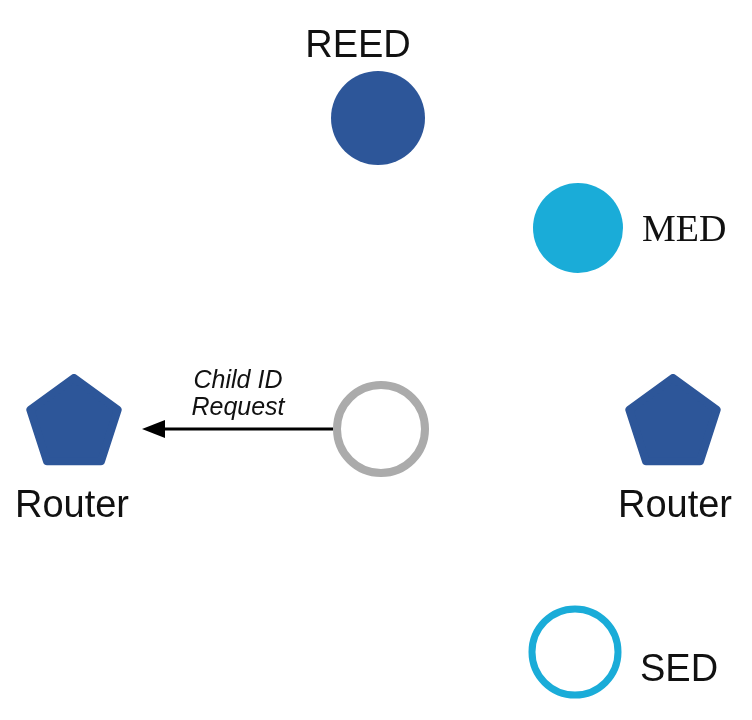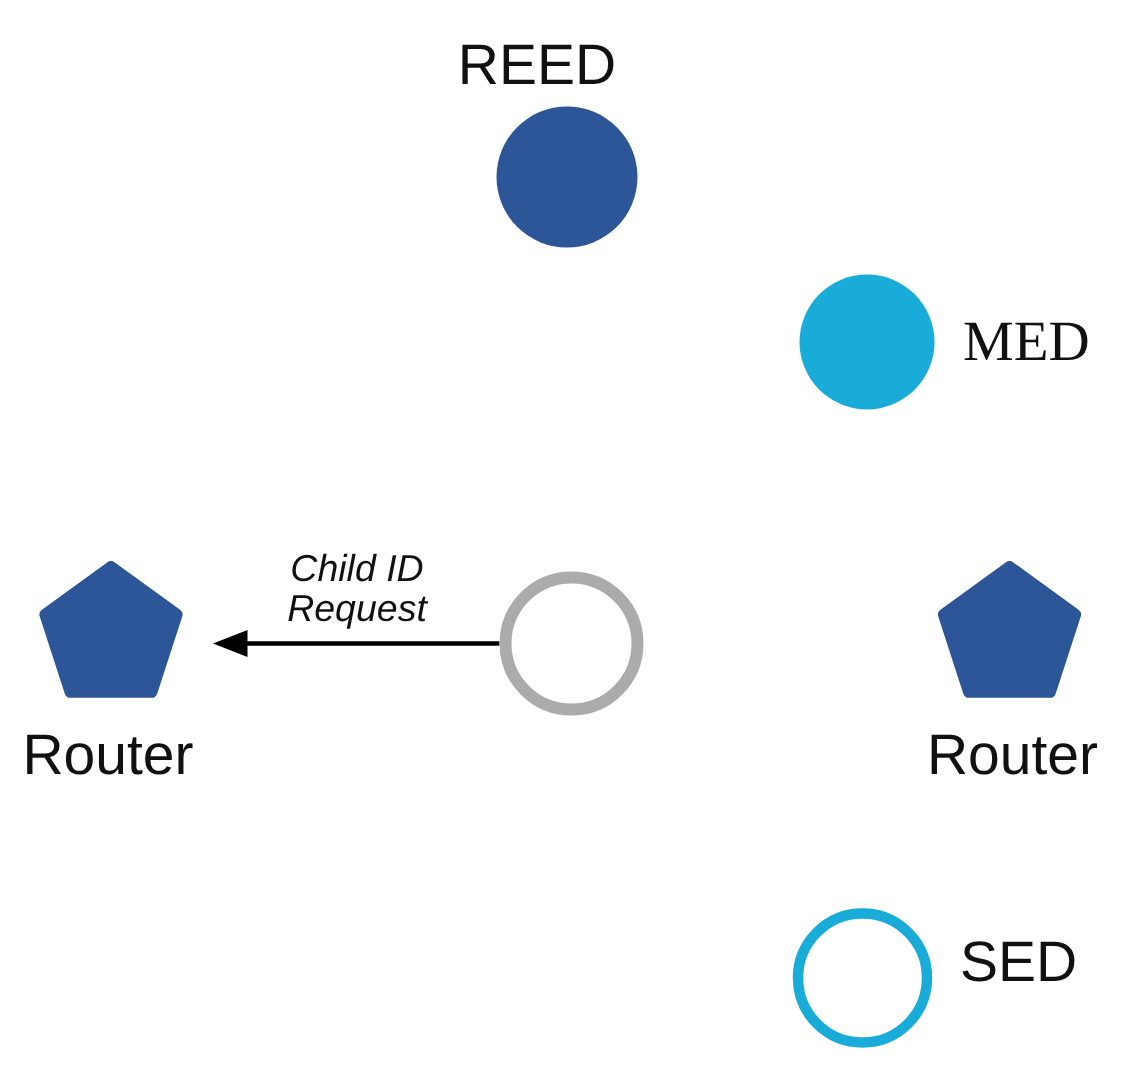--- a/index.html
+++ b/index.html
@@ -69,15 +69,15 @@
   </svg>
 
   <svg class="abs" style="left:621px; top:374px;" width="104" height="104">
     <polygon points="52,4 95.7,35.8 79,87.2 25,87.2 8.3,35.8" stroke-width="8" stroke-linejoin="round" fill="#2D5699" stroke="#2D5699"></polygon>
   </svg>
   <div class="node-label center-x" style="left:675px; top:482px;">Router</div>
 
   <svg class="abs" style="left:523px; top:600px;" width="104" height="104">
     <circle cx="52" cy="52" r="43" fill="#ffffff" stroke-width="7" stroke="#1AACD8"></circle>
   </svg>
-  <div class="node-label" style="left:640px; top:620px;">SED</div>
+  <div class="node-label" style="left:640px; top:646px;">SED</div>
 
 </div>
 
 </body></html>

